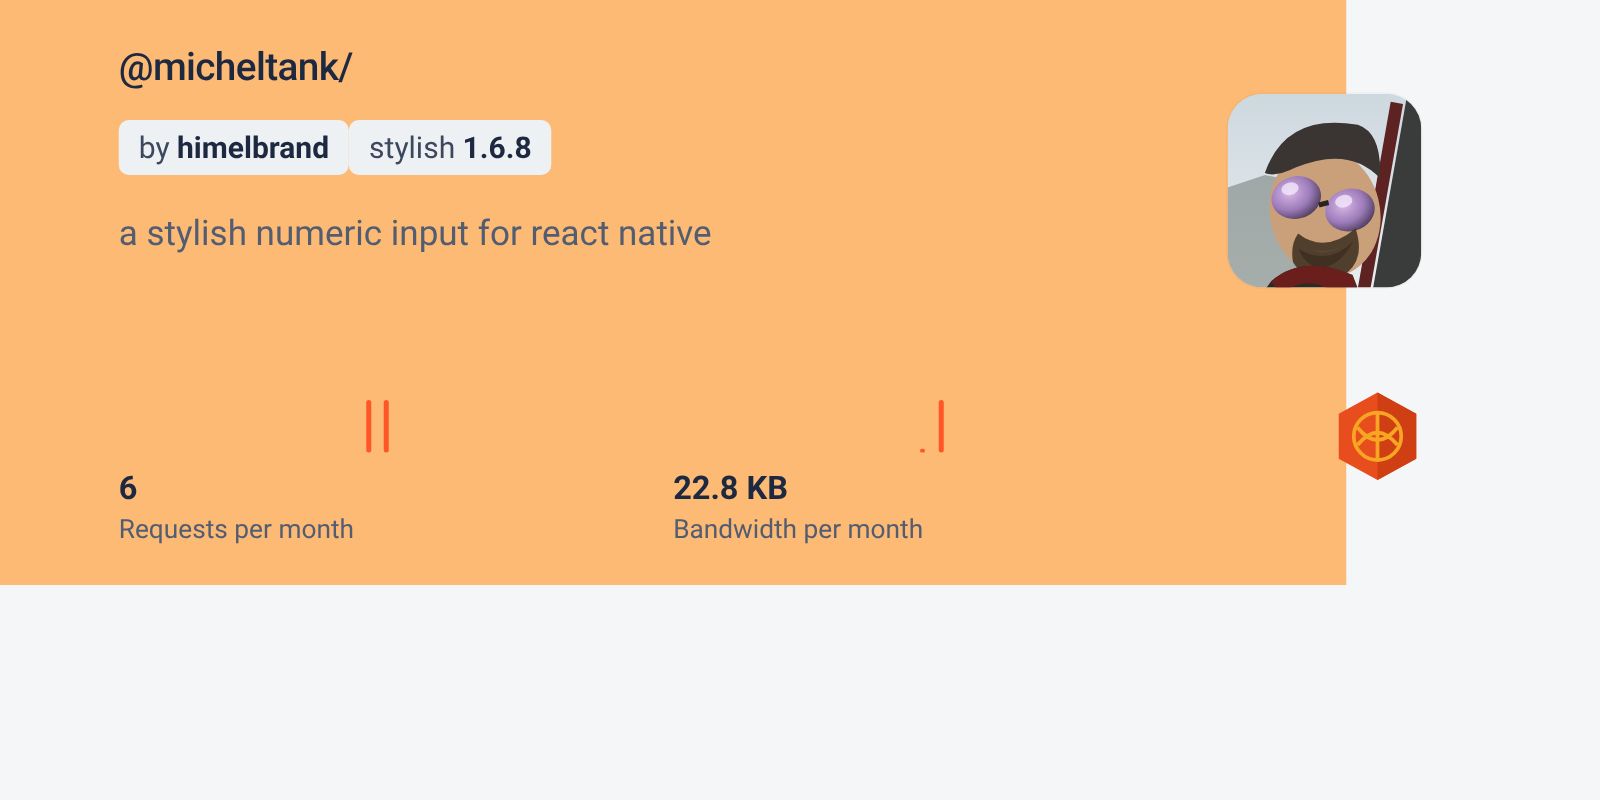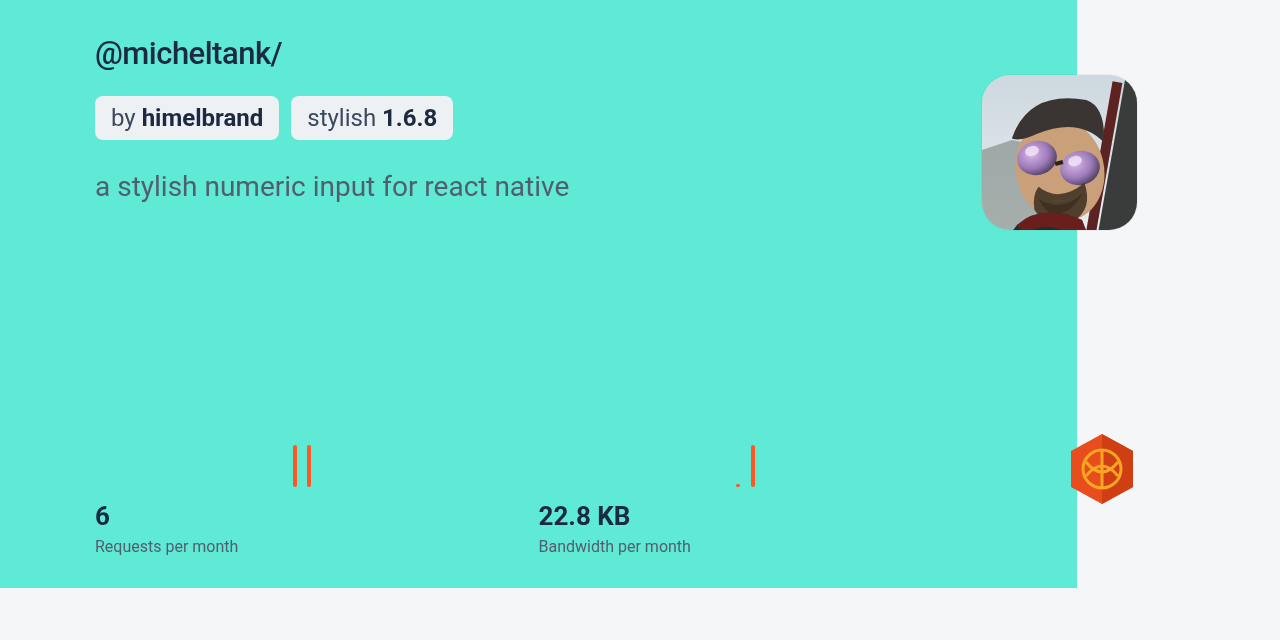--- a/index.html
+++ b/index.html
@@ -4,43 +4,42 @@
 <style>
   * { margin: 0; padding: 0; box-sizing: border-box; }
   body {
     font-family: -apple-system, BlinkMacSystemFont, 'Segoe UI', Roboto, Helvetica, Arial, sans-serif;
     background: #f5f6f8;
     width: 1280px;
     height: 640px;
     overflow: hidden;
   }
   .card {
-    background: #5eead4;
+    background: #fdba74;
     width: 1077px;
-    height: 588px;
+    height: 468px;
     padding: 35px 95px 15px 95px;
     position: relative;
   }
   .scope {
     font-size: 31px;
     font-weight: 500;
     color: #1d2841;
     letter-spacing: -0.5px;
   }
   .pkg-name {
     font-size: 56px;
     font-weight: 800;
     color: #1d2841;
     letter-spacing: -1.5px;
     margin-top: -6px;
   }
   .badges {
     margin-top: 24px;
     display: flex;
-    gap: 12px;
   }
   .badge {
     background: #eef1f4;
     border-radius: 8px;
     padding: 8px 16px;
     font-size: 24px;
     color: #3c485f;
     font-weight: 400;
   }
   .badge b { font-weight: 700; color: #1d2841; }
@@ -82,21 +81,21 @@
     width: 4px;
     background: #ff5627;
     border-radius: 2px;
   }
   .stat-value {
     font-size: 26px;
     font-weight: 700;
     color: #1d2841;
   }
   .stat-label {
-    font-size: 16px;
+    font-size: 21px;
     color: #535d72;
     margin-top: 6px;
     font-weight: 400;
   }
   .logo-badge {
     position: absolute;
     right: -58px;
     bottom: 82px;
     width: 66px;
     height: 74px;

